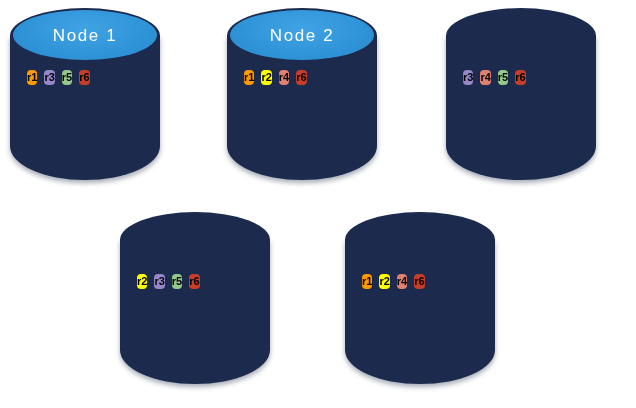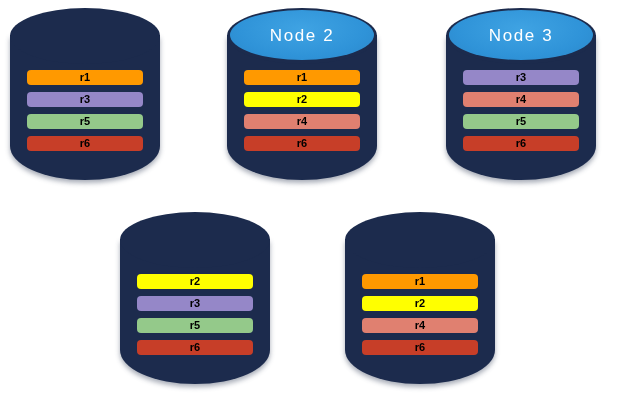--- a/index.html
+++ b/index.html
@@ -75,21 +75,21 @@
     font-weight: 400;
   }
 
   
   .replica-list {
     position: absolute;
     left: 17px;
     top: 62px;
     width: 116px;
     display: flex;
-    flex-direction: column;
+    flex-direction: row;
     gap: 7px;
   }
 
   .replica {
     height: 15px;
     border-radius: 4px;
     display: flex;
     align-items: center;
     justify-content: center;
     color: #000000;
@@ -98,20 +98,23 @@
     line-height: 1;
   }
 </style>
 </head>
 <body>
 
 <div id="canvas">
     <div class="node" style="left: 10px; top: 8px;">
       <div class="node-body"></div>
       <div class="node-rim"></div>
+      <div class="node-top">
+        <span class="node-label">Node 1</span>
+      </div>
       <div class="replica-list">
         <div class="replica" style="background: rgb(255, 153, 0);">r1</div>
         <div class="replica" style="background: rgb(149, 135, 200);">r3</div>
         <div class="replica" style="background: rgb(148, 201, 138);">r5</div>
         <div class="replica" style="background: rgb(199, 62, 40);">r6</div>
       </div>
     </div>
     <div class="node" style="left: 227px; top: 8px; padding-left: 28px;">
       <div class="node-body"></div>
       <div class="node-rim"></div>
@@ -121,23 +124,20 @@
       <div class="replica-list">
         <div class="replica" style="background: rgb(255, 153, 0);">r1</div>
         <div class="replica" style="background: rgb(255, 255, 0);">r2</div>
         <div class="replica" style="background: rgb(224, 128, 112);">r4</div>
         <div class="replica" style="background: rgb(199, 62, 40);">r6</div>
       </div>
     </div>
     <div class="node" style="left: 446px; top: 8px;">
       <div class="node-body"></div>
       <div class="node-rim"></div>
-      <div class="node-top">
-        <span class="node-label">Node 3</span>
-      </div>
       <div class="replica-list">
         <div class="replica" style="background: rgb(149, 135, 200);">r3</div>
         <div class="replica" style="background: rgb(224, 128, 112);">r4</div>
         <div class="replica" style="background: rgb(148, 201, 138);">r5</div>
         <div class="replica" style="background: rgb(199, 62, 40);">r6</div>
       </div>
     </div>
     <div class="node" style="left: 120px; top: 212px;">
       <div class="node-body"></div>
       <div class="node-rim"></div>

